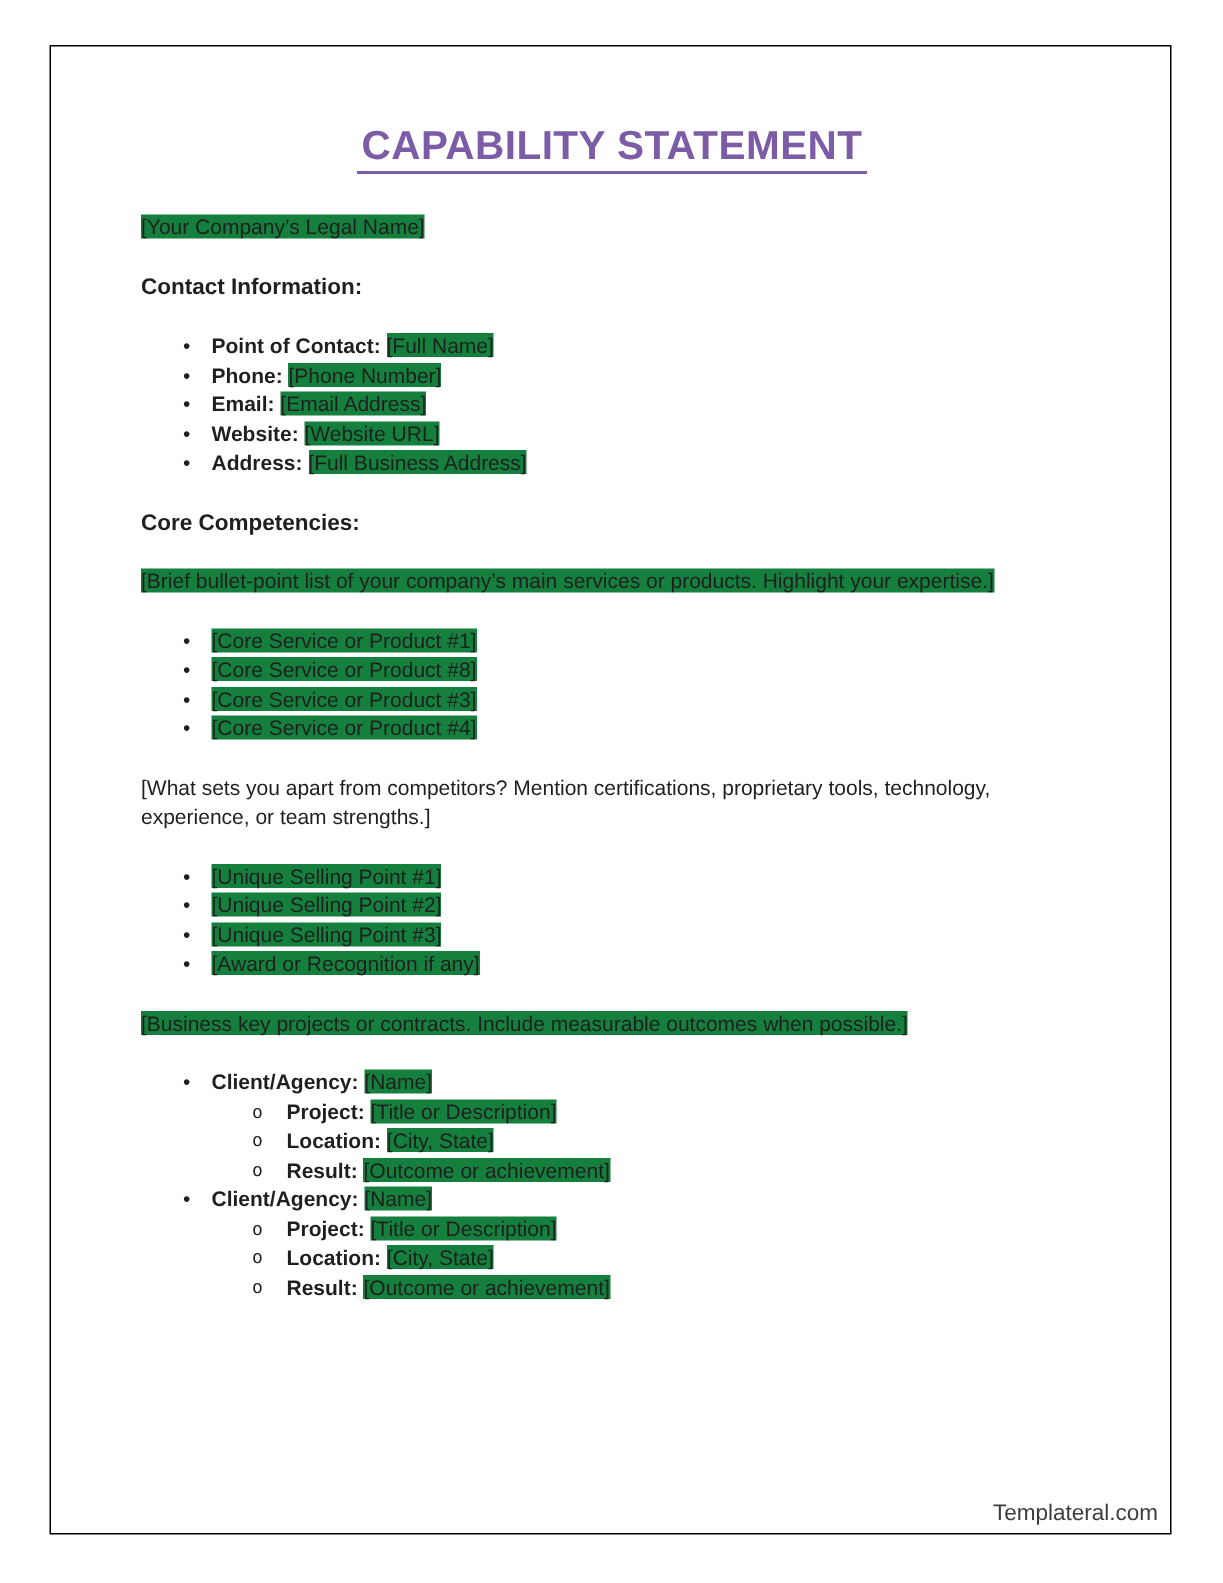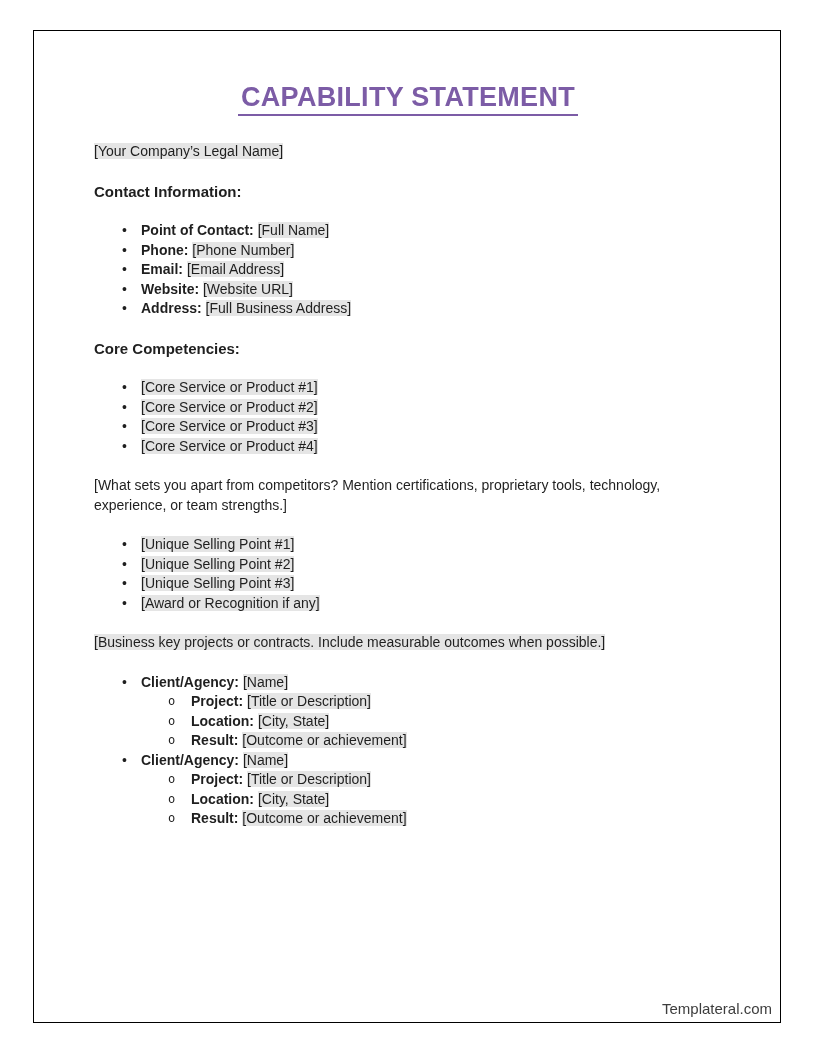--- a/index.html
+++ b/index.html
@@ -58,21 +58,21 @@
     color: #1f1f1f;
   }
   .l2 { padding-left: 74px; }
   .l2 .marker {
     width: 23px;
     font-family: "DejaVu Sans Mono", monospace;
     font-size: 12px;
     color: #1f1f1f;
   }
   .lbl { font-weight: bold; }
-  .hl { background: #e5e5e5; }
+  .hl { background: #15803d; }
   .footer {
     position: absolute;
     right: 8px; bottom: 5px;
     font-size: 15px;
     color: #3d3d3d;
   }
 </style>
 </head>
 <body>
 
@@ -100,28 +100,29 @@
         <span class="marker">•</span>
         <span class="txt"><span class="lbl">Website:</span> <span class="hl">[Website URL]</span></span>
       </div>
     <div class="li l1">
         <span class="marker">•</span>
         <span class="txt"><span class="lbl">Address:</span> <span class="hl">[Full Business Address]</span></span>
       </div>
   </div>
 
   <h2 class="heading">Core Competencies:</h2>
+  <p class="para"><span class="hl">[Brief bullet-point list of your company’s main services or products. Highlight your expertise.]</span></p>
   <div class="list">
     <div class="li l1">
         <span class="marker">•</span>
         <span class="txt"><span class="hl">[Core Service or Product #1]</span></span>
       </div>
     <div class="li l1">
         <span class="marker">•</span>
-        <span class="txt"><span class="hl">[Core Service or Product #2]</span></span>
+        <span class="txt"><span class="hl">[Core Service or Product #8]</span></span>
       </div>
     <div class="li l1">
         <span class="marker">•</span>
         <span class="txt"><span class="hl">[Core Service or Product #3]</span></span>
       </div>
     <div class="li l1">
         <span class="marker">•</span>
         <span class="txt"><span class="hl">[Core Service or Product #4]</span></span>
       </div>
   </div>

